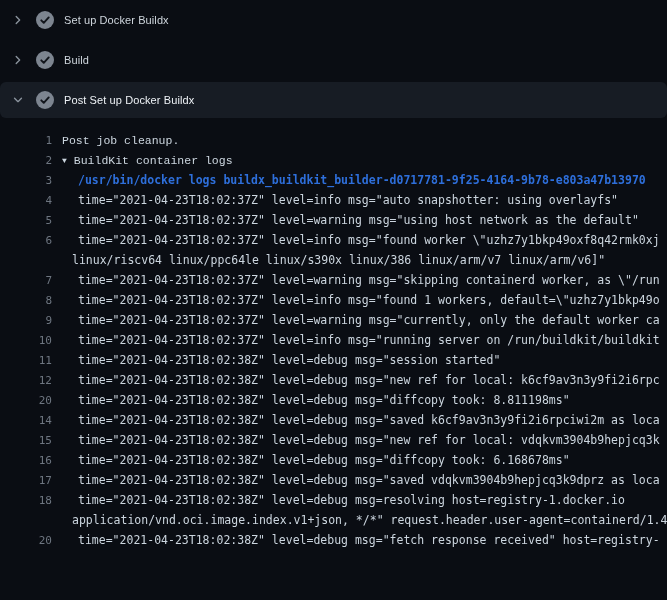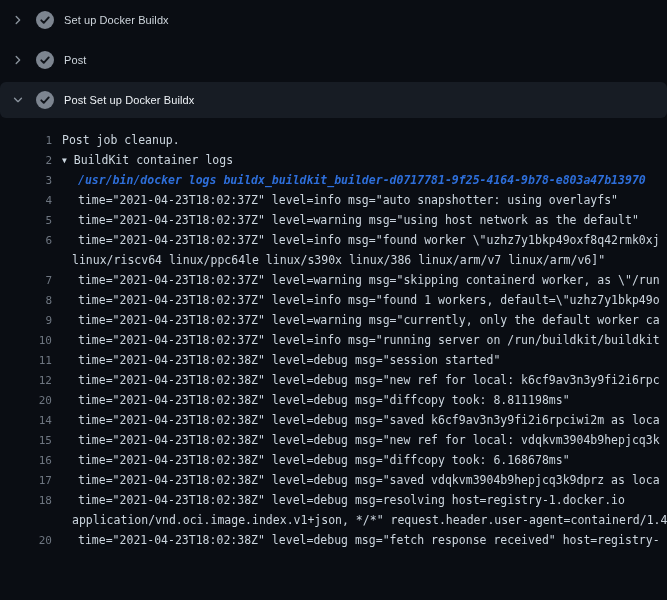--- a/index.html
+++ b/index.html
@@ -25,24 +25,24 @@
   .chev svg{display:block;}
   .chev.down svg{transform:rotate(90deg);}
   .check{width:18px;height:18px;display:inline-flex;margin-right:10px;flex:0 0 18px;}
   .step-label{font-size:11px;color:var(--step-label);letter-spacing:.1px;}
   .step-btn.expanded .step-label{color:var(--step-label-active);}
 
   .log{padding-top:10px;font-family:"DejaVu Sans Mono","Liberation Mono",monospace;font-size:11.5px;}
   .log-row{height:20px;display:flex;align-items:center;white-space:pre;overflow:hidden;}
   .lnum{width:52px;flex:0 0 52px;text-align:right;color:var(--muted);font-size:11px;cursor:pointer;}
   .ltext{color:var(--text);}
-  .ind-base{margin-left:10px;}
+  .ind-base{margin-left:10px;font-family:Liberation Mono, monospace;}
   .ind-nested{margin-left:26px;}
   .ind-cont{margin-left:20px;}
-  .ltext.command{color:var(--cmd);font-weight:bold;font-style:italic;}
+  .ltext.command{color:var(--cmd);font-weight:bold;}
   .tri{display:inline-block;font-size:8px;color:var(--text);margin-right:7px;vertical-align:1px;}
   .group-line{cursor:pointer;text-align:right;}
 </style>
 </head>
 <body>
 
 <div class="steps">
     <div class="step-slot">
       <div class="step-btn">
         <span class="chev">
@@ -65,21 +65,21 @@
           <svg viewBox="0 0 16 16" width="12" height="12">
             <path d="M5.6 3.4 10.2 8 5.6 12.6" fill="none" stroke="#8b949e" stroke-width="1.8" stroke-linecap="round" stroke-linejoin="round"></path>
           </svg>
         </span>
         <span class="check">
           <svg viewBox="0 0 16 16" width="18" height="18">
             <circle cx="8" cy="8" r="8" fill="#7d8590"></circle>
             <path d="M4.7 8.3l2.2 2.2 4.4-4.8" fill="none" stroke="#11151b" stroke-width="1.7" stroke-linecap="round" stroke-linejoin="round"></path>
           </svg>
         </span>
-        <span class="step-label">Post</span>
+        <span class="step-label">Build</span>
       </div>
     </div>
     <div class="step-slot">
       <div class="step-btn expanded">
         <span class="chev down">
           <svg viewBox="0 0 16 16" width="12" height="12">
             <path d="M5.6 3.4 10.2 8 5.6 12.6" fill="none" stroke="#8b949e" stroke-width="1.8" stroke-linecap="round" stroke-linejoin="round"></path>
           </svg>
         </span>
         <span class="check">

